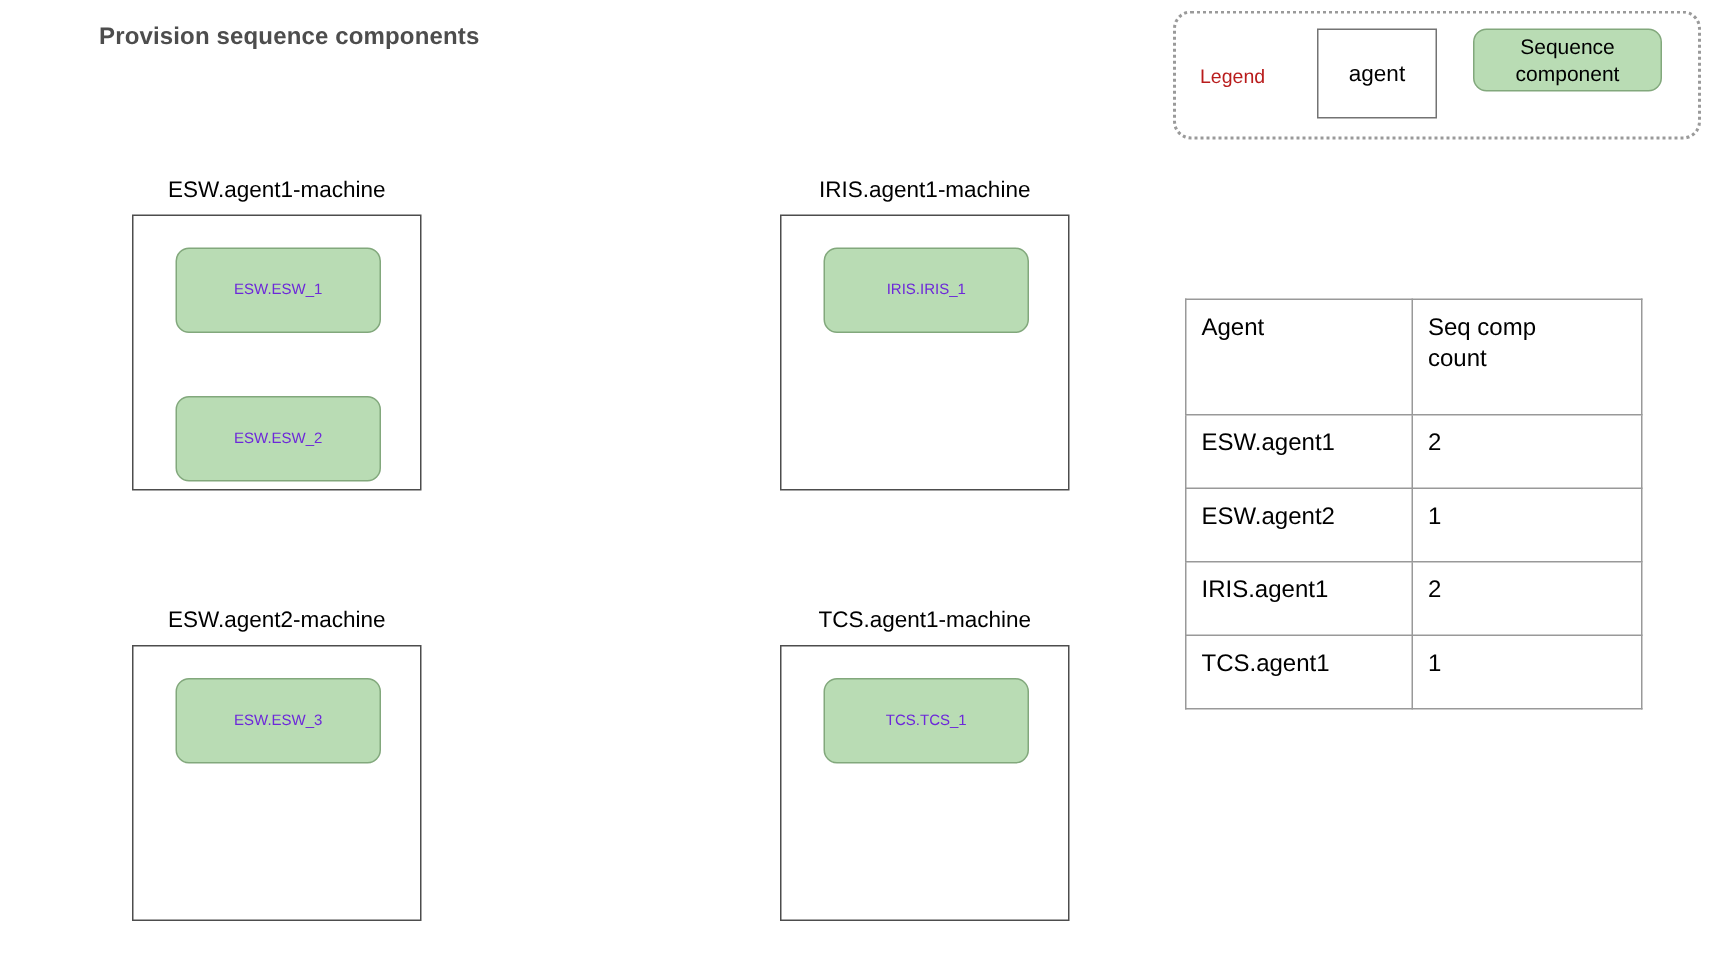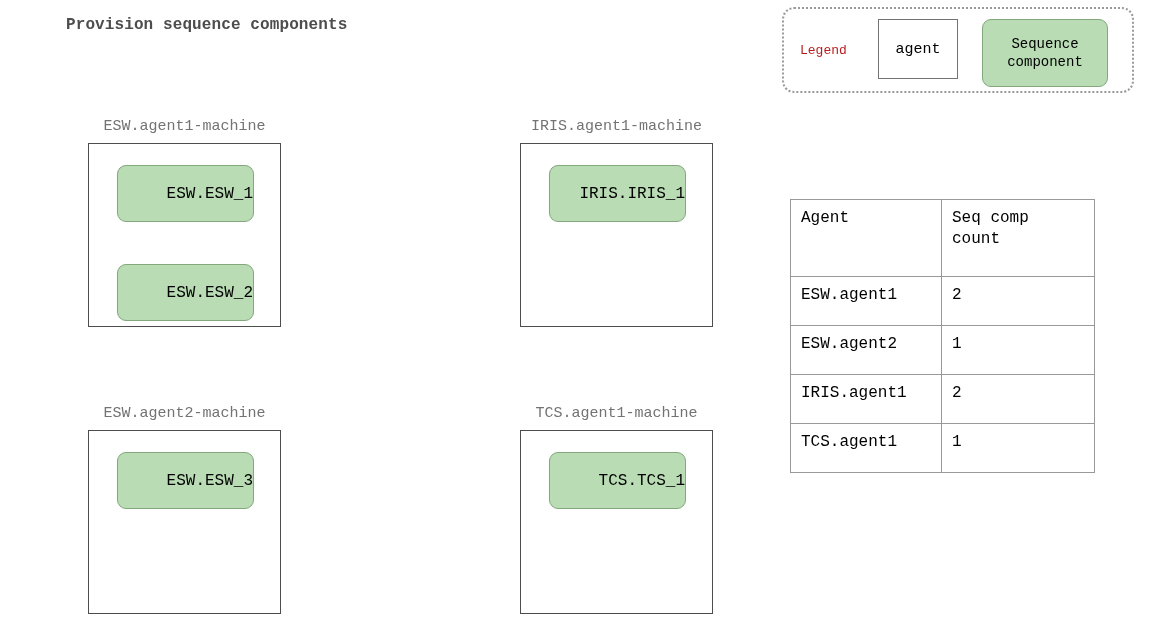--- a/index.html
+++ b/index.html
@@ -14,21 +14,20 @@
     overflow: hidden;
     font-family: "Liberation Sans", sans-serif;
     -webkit-font-smoothing: antialiased;
   }
 
   .canvas {
     position: absolute;
     left: 0; top: 0;
     width: 1150px;
     height: 640px;
-    font-family: Liberation Mono, monospace;
   }
 
   
   .page-title {
     position: absolute;
     left: 66px;
     top: 16px;
     font-size: 16px;
     font-weight: bold;
     color: #4d4d4d;
@@ -68,21 +67,21 @@
     align-items: center;
     justify-content: center;
     font-size: 15px;
     color: #000000;
   }
   .legend-seq {
     position: absolute;
     left: 982px;
     top: 19px;
     width: 126px;
-    height: 68px;
+    height: 42px;
     background: #b9dcb4;
     border: 1px solid #82a87c;
     border-radius: 9px;
     box-sizing: border-box;
     display: flex;
     flex-direction: column;
     align-items: center;
     justify-content: center;
     font-size: 14px;
     line-height: 18px;
@@ -94,21 +93,21 @@
   .machine {
     position: absolute;
   }
   .machine-label {
     position: absolute;
     left: 0;
     top: 0;
     width: 193px;
     text-align: center;
     font-size: 15px;
-    color: #737373;
+    color: #000000;
     white-space: nowrap;
   }
   .machine-frame {
     position: absolute;
     left: 0;
     top: 25px;
     width: 193px;
     height: 184px;
     background: #ffffff;
     border: 1px solid #4d4d4d;
@@ -122,23 +121,23 @@
     position: absolute;
     left: 28px;
     width: 137px;
     height: 57px;
     background: #b9dcb4;
     border: 1px solid #82a87c;
     border-radius: 9px;
     box-sizing: border-box;
     display: flex;
     align-items: center;
-    justify-content: flex-end;
-    font-size: 16px;
-    color: #000000;
+    justify-content: center;
+    font-size: 10px;
+    color: #6d28d9;
     white-space: nowrap;
   }
   .seq-slot-0 { top: 21px; }
   .seq-slot-1 { top: 120px; }
 
   
   .agent-table {
     position: absolute;
     left: 790px;
     top: 199px;

